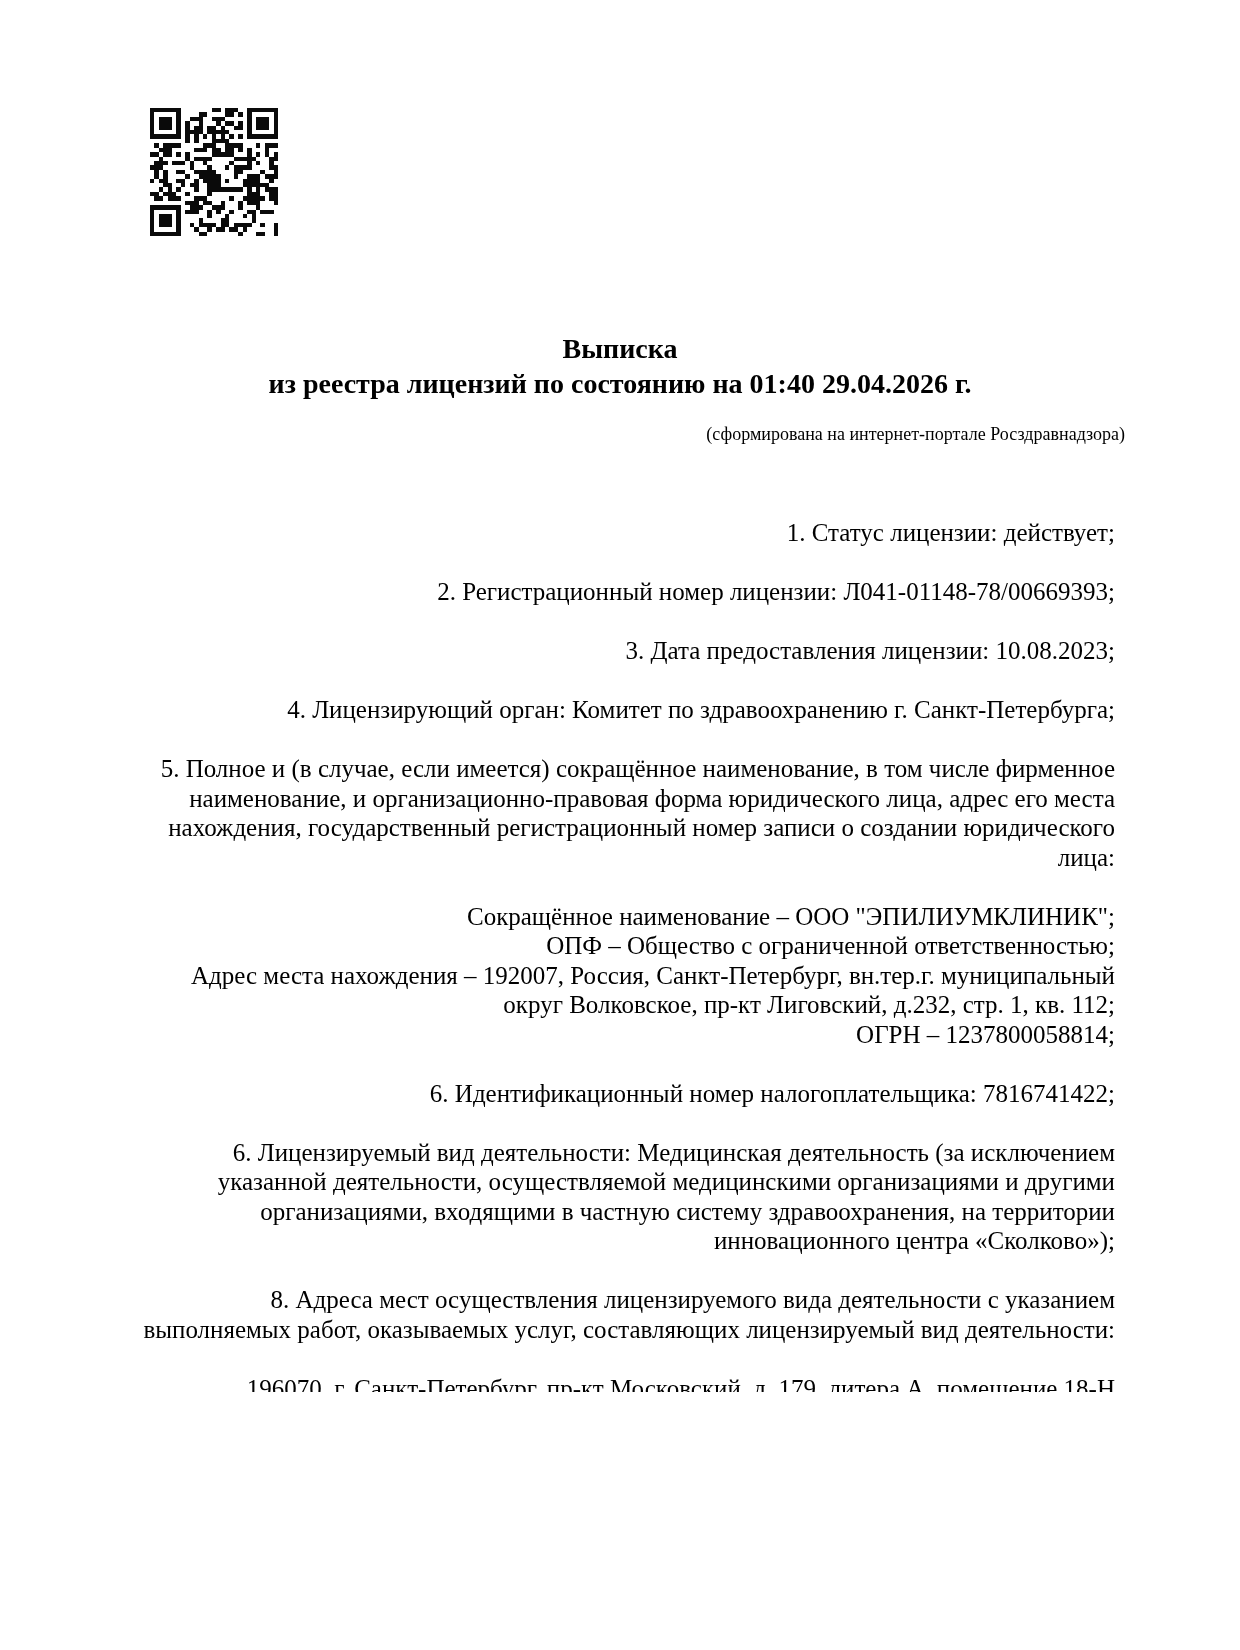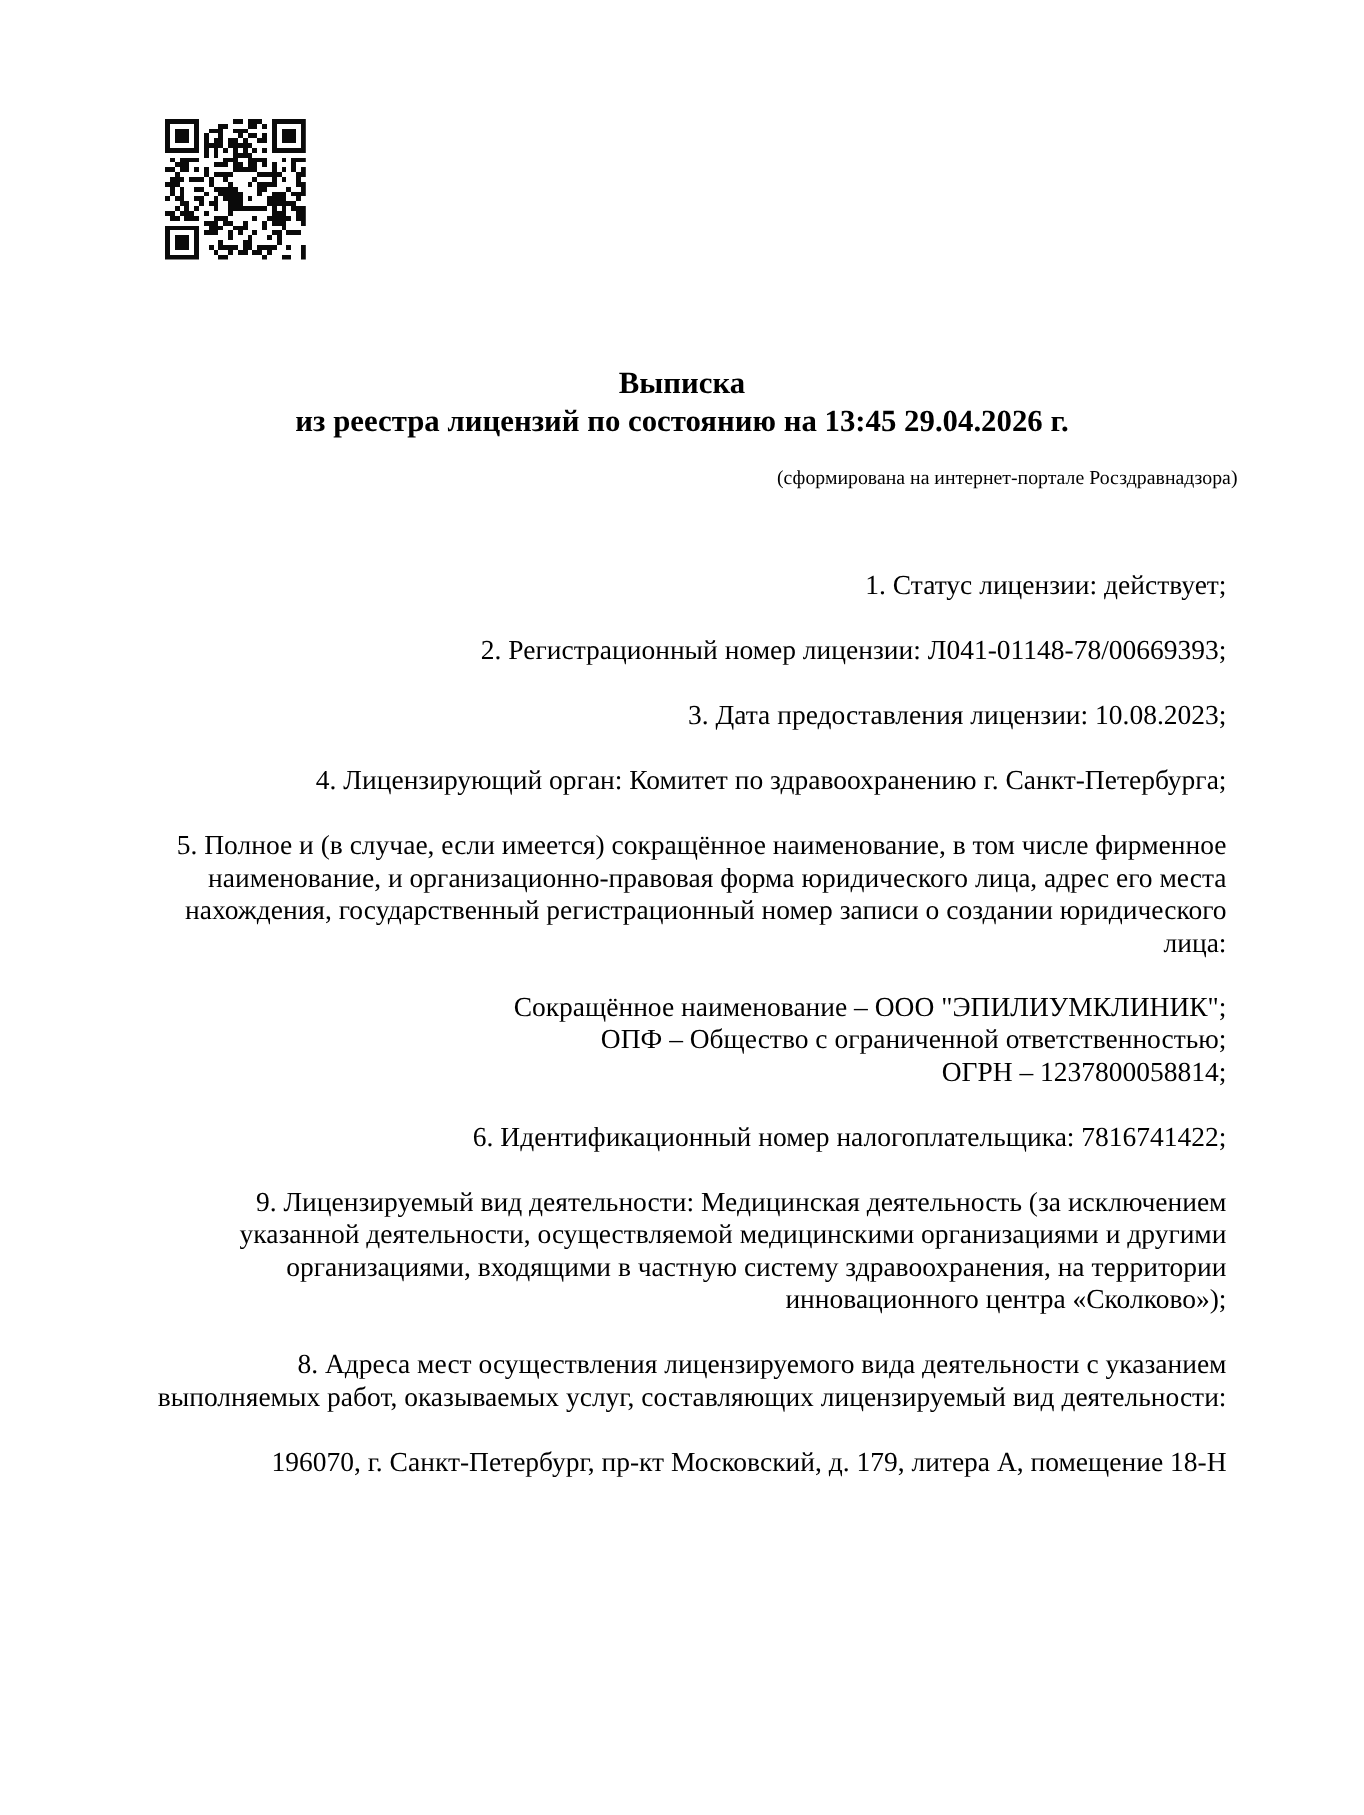--- a/index.html
+++ b/index.html
@@ -460,21 +460,21 @@
         <rect x="12" y="28" width="1" height="1"></rect>
         <rect x="20" y="28" width="1" height="1"></rect>
         <rect x="24" y="28" width="1" height="1"></rect>
         <rect x="25" y="28" width="1" height="1"></rect>
         <rect x="28" y="28" width="1" height="1"></rect>
       </svg>
   </div>
 
   <div class="doc-title">
     <div>Выписка</div>
-    <div>из реестра лицензий по состоянию на 13:45 29.04.2026 г.</div>
+    <div>из реестра лицензий по состоянию на 01:40 29.04.2026 г.</div>
   </div>
 
   <div class="doc-subtitle">(сформирована на интернет-портале Росздравнадзора)</div>
 
   <div class="doc-body">
 
     <div class="para">
       <div>1. Статус лицензии: действует;</div>
     </div>
 
@@ -490,29 +490,30 @@
       <div>4. Лицензирующий орган: Комитет по здравоохранению г. Санкт-Петербурга;</div>
     </div>
 
     <div class="para">
       <div>5. Полное и (в случае, если имеется) сокращённое наименование, в том числе фирменное наименование, и организационно-правовая форма юридического лица, адрес его места нахождения, государственный регистрационный номер записи о создании юридического лица:</div>
     </div>
 
     <div class="para">
       <div>Сокращённое наименование – ООО "ЭПИЛИУМКЛИНИК";</div>
       <div>ОПФ – Общество с ограниченной ответственностью;</div>
+      <div>Адрес места нахождения – 192007, Россия, Санкт-Петербург, вн.тер.г. муниципальный округ Волковское, пр-кт Лиговский, д.232, стр. 1, кв. 112;</div>
       <div>ОГРН – 1237800058814;</div>
     </div>
 
     <div class="para">
       <div>6. Идентификационный номер налогоплательщика: 7816741422;</div>
     </div>
 
     <div class="para">
-      <div>9. Лицензируемый вид деятельности: Медицинская деятельность (за исключением указанной деятельности, осуществляемой медицинскими организациями и другими организациями, входящими в частную систему здравоохранения, на территории инновационного центра «Сколково»);</div>
+      <div>6. Лицензируемый вид деятельности: Медицинская деятельность (за исключением указанной деятельности, осуществляемой медицинскими организациями и другими организациями, входящими в частную систему здравоохранения, на территории инновационного центра «Сколково»);</div>
     </div>
 
     <div class="para">
       <div>8. Адреса мест осуществления лицензируемого вида деятельности с указанием выполняемых работ, оказываемых услуг, составляющих лицензируемый вид деятельности:</div>
     </div>
 
     <div class="para">
       <div>196070, г. Санкт-Петербург, пр-кт Московский, д. 179, литера А, помещение 18-Н</div>
     </div>
 

